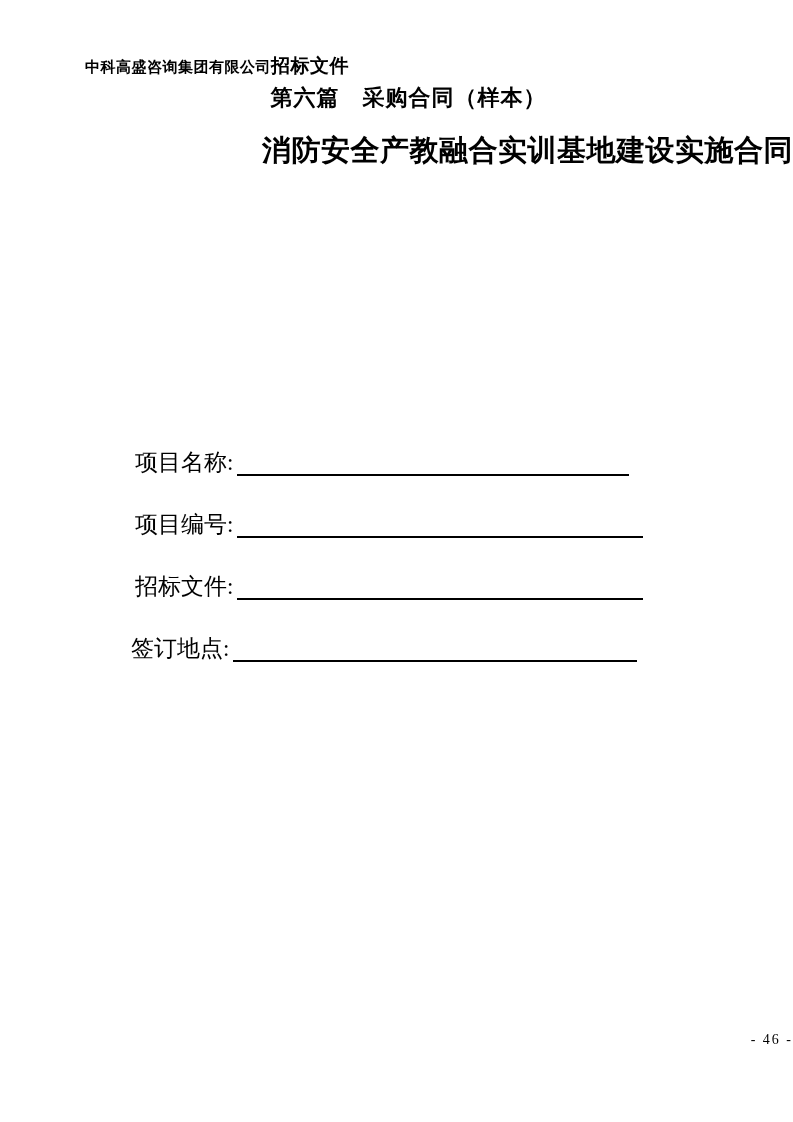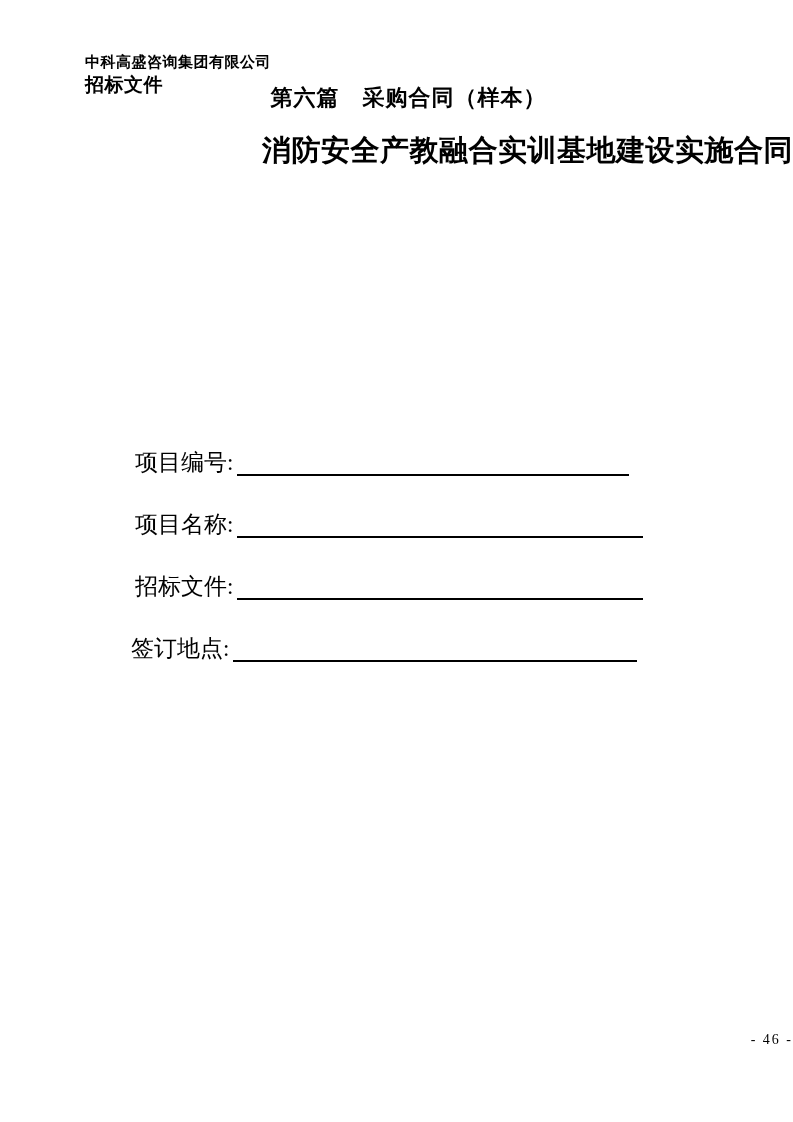--- a/index.html
+++ b/index.html
@@ -18,21 +18,20 @@
 
   
   .header-row {
     position: absolute;
     top: 53px;
     left: 85px;
     right: 85px;
     display: flex;
     justify-content: flex-start;
     align-items: baseline;
-    flex-direction: column;
   }
   .header-company {
     font-size: 15px;
     font-weight: 700;
     letter-spacing: 0.5px;
   }
   .header-doclabel {
     font-size: 19px;
     font-weight: 700;
     letter-spacing: 0.5px;
@@ -114,26 +113,26 @@
     <span class="header-doclabel">招标文件</span>
   </div>
 
   <div class="section-heading">第六篇　采购合同（样本）</div>
 
   <div class="contract-title">消防安全产教融合实训基地建设实施合同</div>
 
   <div class="form-block">
 
     <div class="field-row">
-      <span class="field-label">项目编号:</span>
+      <span class="field-label">项目名称:</span>
       <span class="field-line"></span>
     </div>
 
     <div class="field-row">
-      <span class="field-label">项目名称:</span>
+      <span class="field-label">项目编号:</span>
       <span class="field-line"></span>
     </div>
 
     <div class="field-row">
       <span class="field-label">招标文件:</span>
       <span class="field-line"></span>
     </div>
 
     <div class="field-row">
       <span class="field-label">签订地点:</span>

